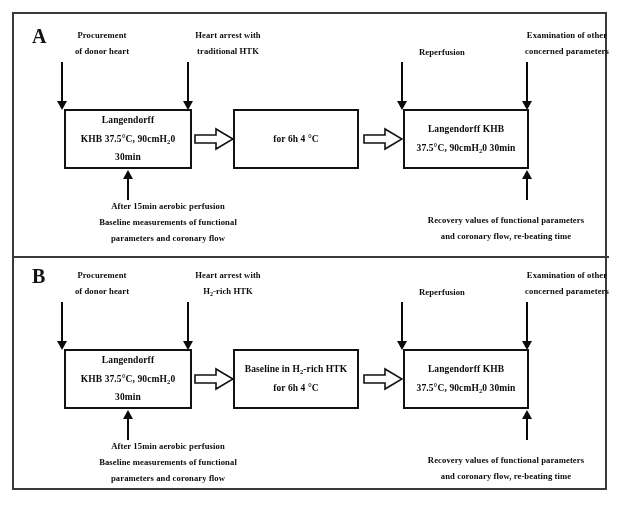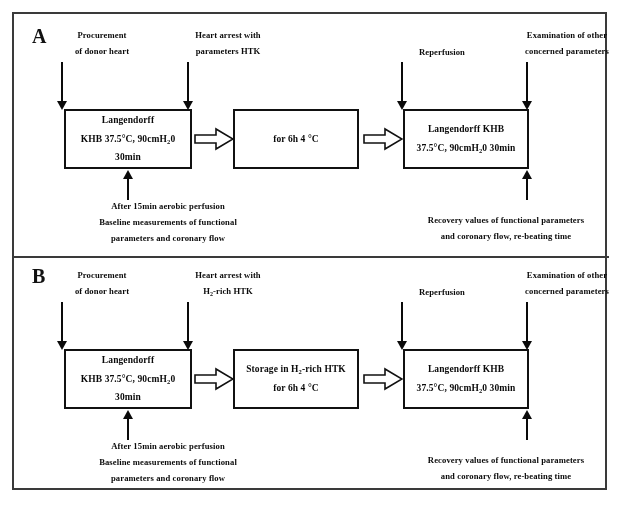--- a/index.html
+++ b/index.html
@@ -103,21 +103,21 @@
     <div class="panel" id="panel-a">
 
       <div class="panel-letter" style="left:18px;top:12px;">A</div>
 
       <div class="cap center" style="left:48px;top:14px;">
         <span class="ln">Procurement</span><br>
         <span class="ln">of donor heart</span>
       </div>
       <div class="cap center" style="left:174px;top:14px;">
         <span class="ln">Heart arrest with</span><br>
-        <span class="ln">parameters HTK</span>
+        <span class="ln">traditional HTK</span>
       </div>
       <div class="cap center" style="left:388px;top:31px;">
         <span class="ln">Reperfusion</span>
       </div>
       <div class="cap center" style="left:513px;top:14px;">
         <span class="ln">Examination of other</span><br>
         <span class="ln">concerned parameters</span>
       </div>
 
       <div class="varrow down" style="left:42px;top:48px;height:48px;">
@@ -220,21 +220,21 @@
         <div class="head" style="top:39px;"></div>
       </div>
 
       <div class="pbox" style="left:50px;top:91px;width:128px;height:60px;">
         <span class="ln">Langendorff</span>
         <span class="ln"><span>KHB 37.5°C, 90cmH</span><sub>2</sub><span>0</span></span>
         <span class="ln">30min</span>
       </div>
 
       <div class="pbox" style="left:219px;top:91px;width:126px;height:60px;">
-        <span class="ln"><span>Storage in H</span><sub>2</sub><span>-rich HTK</span></span>
+        <span class="ln"><span>Baseline in H</span><sub>2</sub><span>-rich HTK</span></span>
         <span class="ln">for 6h 4 °C</span>
       </div>
 
       <div class="pbox" style="left:389px;top:91px;width:126px;height:60px;">
         <span class="ln">Langendorff KHB</span>
         <span class="ln"><span>37.5°C, 90cmH</span><sub>2</sub><span>0 30min</span></span>
       </div>
 
       <div class="blockarrow" style="left:180px;top:109px;">
         <svg width="40" height="24" viewBox="0 0 40 24">

